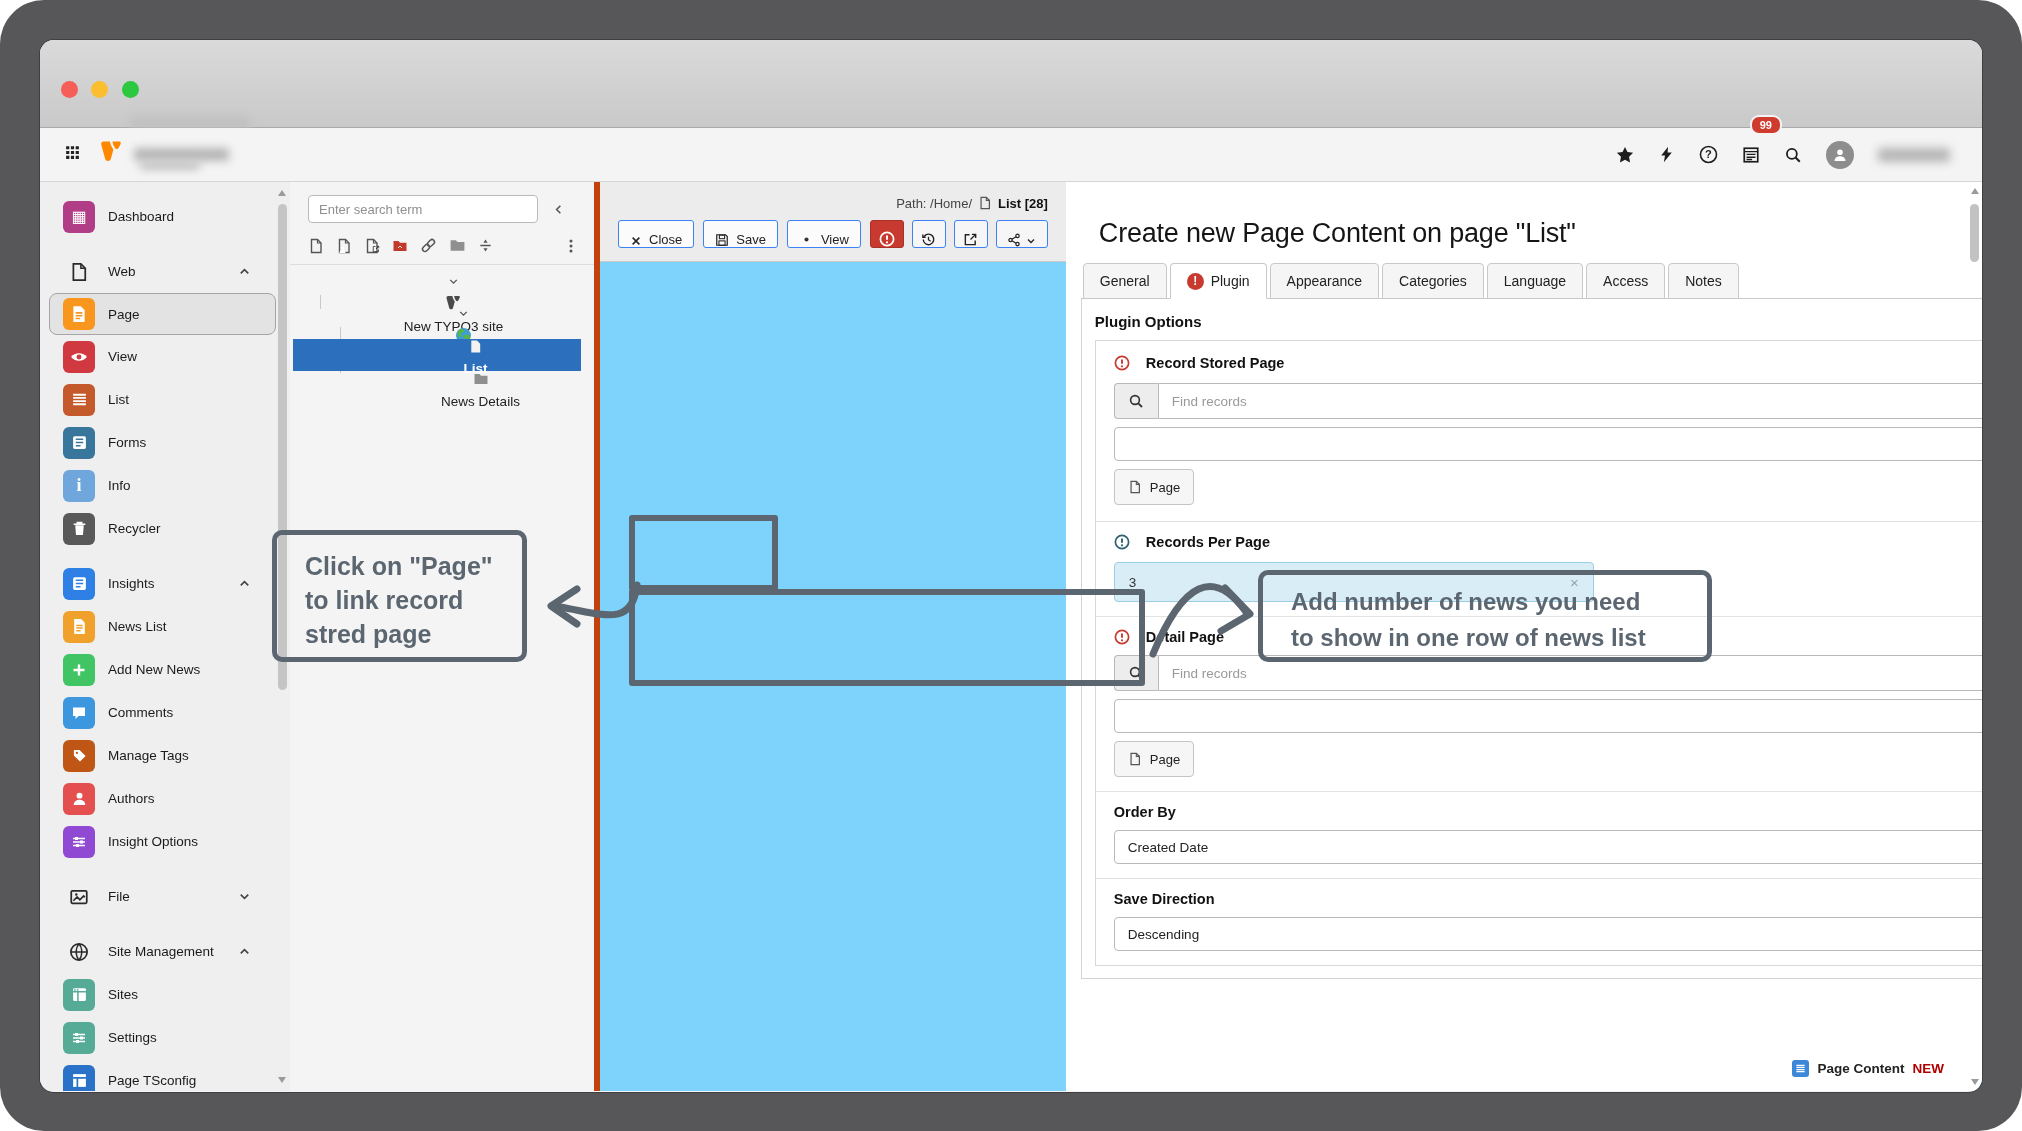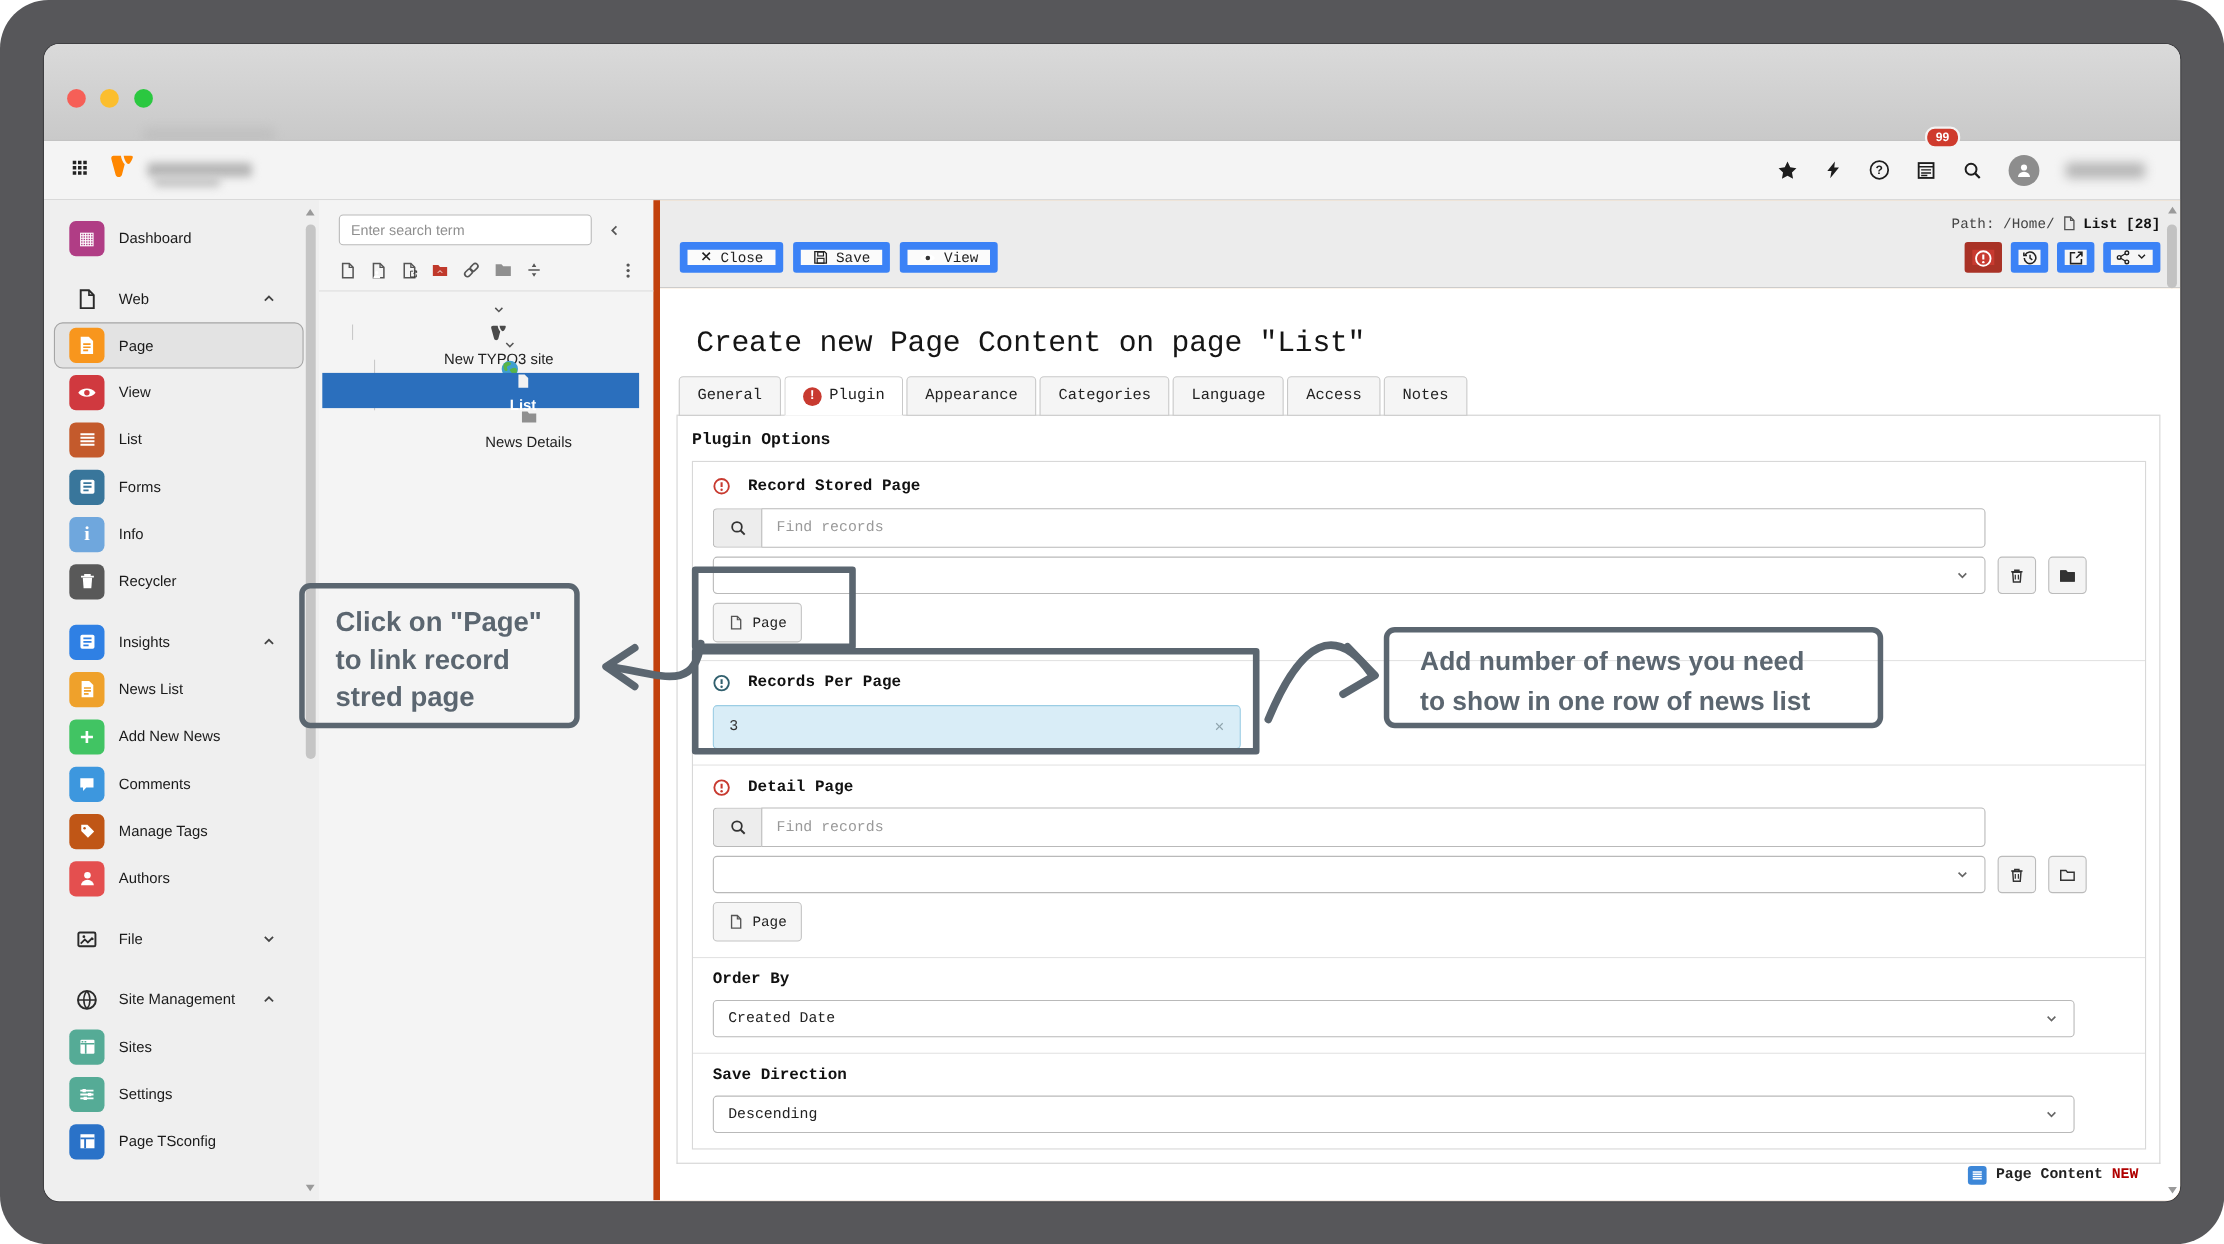--- a/index.html
+++ b/index.html
@@ -53,26 +53,26 @@
   .tree-toolbar { display:flex; align-items:center; gap:12px; padding:14px 16px 10px 18px; border-bottom:1px solid #ddd; color:#555; }
   .tt-ic { display:flex; position:relative; }
   .tt-kebab { margin-left:auto; color:#555; display:flex; }
   .tree-nodes { padding-top:10px; font-size:13.5px; color:#222; position:relative; }
   .tnode { height:32px; display:flex; align-items:center; gap:7px; cursor:pointer; position:relative;flex-direction:column; }
   .tnode .chev { color:#555; display:flex; width:14px; justify-content:center; }
   .tnode.sel { background:var(--c-accent-blue,#2b6fbd); color:#fff; font-weight:bold; margin:0 13px 0 3px; }
   .tick { position:absolute; width:1px; background:#c9c9c9; left:0; }
 
   
-  .content { flex:1; display:flex; flex-direction:column; min-width:0; background:#fdba74; position:relative;font-family:Liberation Mono, monospace; }
+  .content { flex:1; display:flex; flex-direction:row; min-width:0; background:#7dd3fc; position:relative; }
   .docheader { height:80px; background:#ececec; border-bottom:1px solid #c9c9c9; padding:8px 18px 0 18px; flex:none; }
   .dh-row1 { display:flex; justify-content:flex-end; align-items:center; gap:6px; height:26px; font-size:13px; color:#444; }
   .dh-rec { font-weight:bold; color:#111; }
   .dh-row2 { display:flex; align-items:center; margin-top:4px; gap:9px; }
-  .btn { height:28px; background:#fbfbfb; border:7px solid #3b82f6; border-radius:3px; padding:0 11px; font-size:13px; color:#222; display:inline-flex; align-items:flex-start; gap:7px; cursor:pointer; font-family:inherit; }
+  .btn { height:28px; background:#fbfbfb; border:1px solid #3b82f6; border-radius:3px; padding:0 11px; font-size:13px; color:#222; display:inline-flex; align-items:flex-end; gap:7px; cursor:pointer; font-family:inherit; }
   .dh-right { margin-left:auto; display:flex; gap:8px; }
   .iconbtn { width:34px; padding:0; justify-content:center; background:#f6f6f6; }
   .iconbtn.danger { background:var(--c-danger,#c83a30); border-color:#a93226; color:#fff; }
   .iconbtn.share { width:52px; gap:4px; }
 
   .body { flex:1; padding:24px 18px 0 15px; position:relative; background:#fff; }
   .page-title { font-size:27px; font-weight:400; color:#151515; letter-spacing:-0.2px; margin:12px 0 14px 18px; }
   .tabs { display:flex; gap:3px; border-bottom:1px solid #c9c9c9; padding-left:2px; }
   .tab { height:36px; padding:10px 16px; background:#f5f5f5; border:1px solid #c9c9c9; border-radius:4px 4px 0 0; margin-bottom:-1px; font-size:14px; color:#222; display:flex; align-items:center; gap:7px; cursor:pointer; }
   .tab.active { background:#fff; border-bottom-color:#fff; }
@@ -430,20 +430,28 @@
         <span class="sb-label">Manage Tags</span>
       </div>
       <div class="sb-item">
         <span class="sb-ico" style="background: rgb(228, 79, 79);">
               <svg width="17" height="17">
                 <use href="#i-user"></use>
               </svg>
             </span>
         <span class="sb-label">Authors</span>
       </div>
+      <div class="sb-item">
+        <span class="sb-ico" style="background: rgb(144, 73, 210);">
+              <svg width="16" height="16">
+                <use href="#i-sliders"></use>
+              </svg>
+            </span>
+        <span class="sb-label">Insight Options</span>
+      </div>
       <div class="sb-section">
         <span class="sb-oico">
               <svg width="20" height="20">
                 <use href="#i-image"></use>
               </svg>
             </span>
         <span class="sb-label">File</span>
         <span class="sb-chev">
               <svg width="15" height="15">
                 <use href="#i-chevd"></use>

